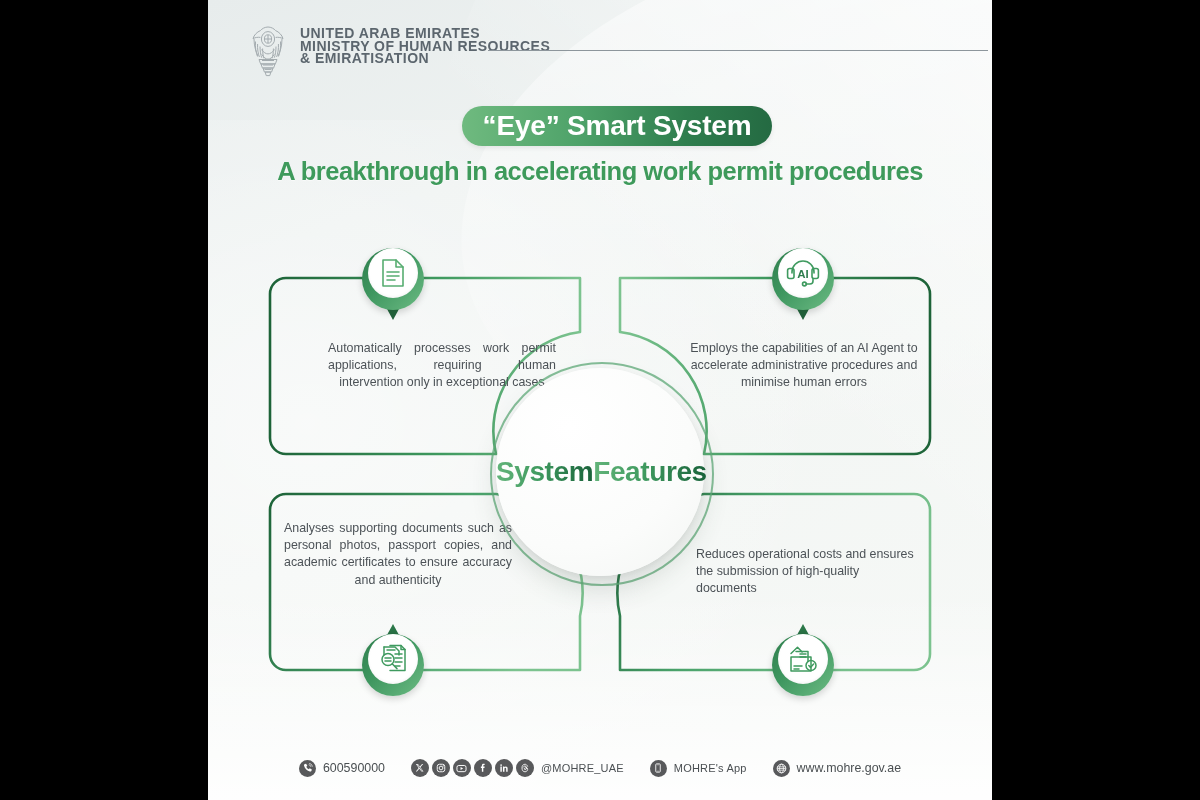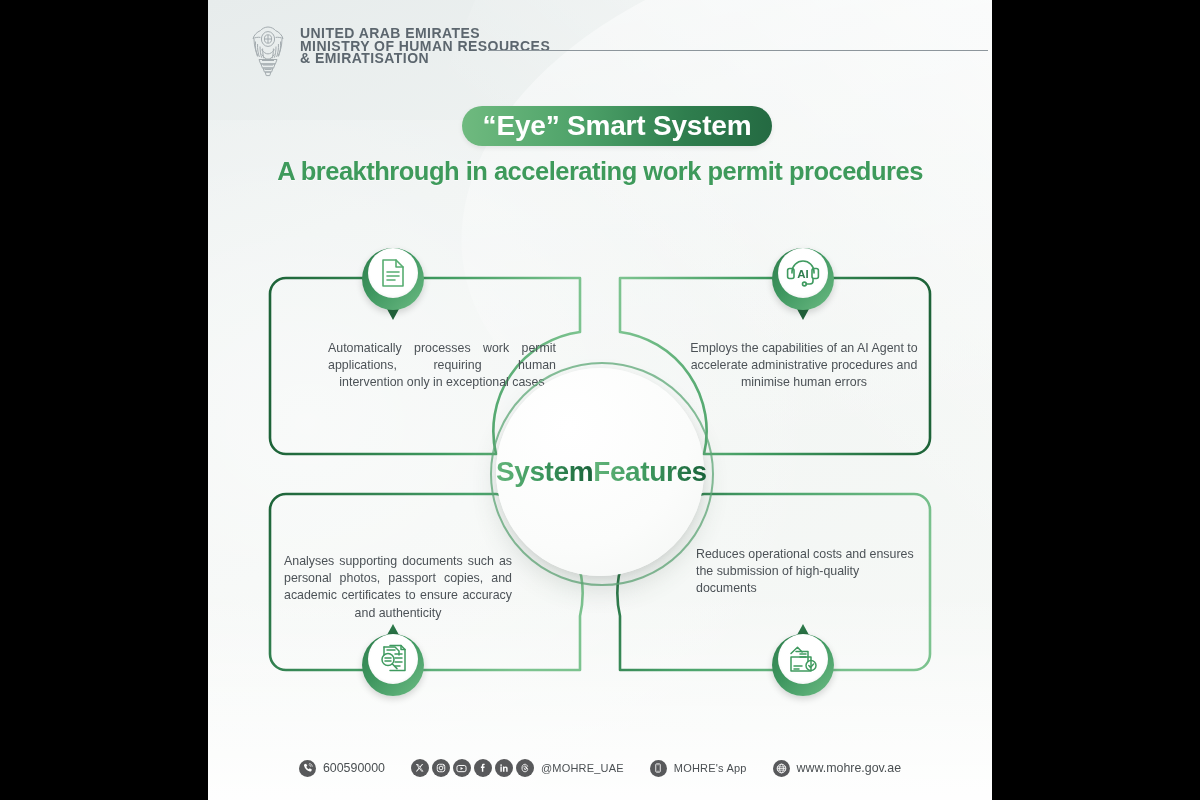--- a/index.html
+++ b/index.html
@@ -69,21 +69,21 @@
 
   .card{position:absolute;}
   .card .body{
     position:absolute;color:#4c5257;font-size:12.4px;line-height:17.2px;
     font-family:"Liberation Sans",sans-serif;
   }
 
   
   #card-tl{left:62px;top:278px;width:320px;height:176px;}
   #card-tr{left:410px;top:278px;width:320px;height:176px;}
-  #card-bl{left:62px;top:519px;width:320px;height:176px;}
+  #card-bl{left:62px;top:486px;width:320px;height:176px;}
   #card-br{left:410px;top:494px;width:320px;height:176px;}
 
   #card-tl .body{left:20px;top:62px;width:228px;text-align:justify;text-align-last:center;margin-left:38px;}
   #card-tr .body{left:72px;top:62px;width:228px;text-align:center;}
   #card-bl .body{left:14px;top:34px;width:228px;text-align:justify;text-align-last:center;}
   #card-br .body{left:78px;top:52px;width:222px;}
 
   
   .badge{position:absolute;width:62px;height:62px;}
   .badge .ring{

